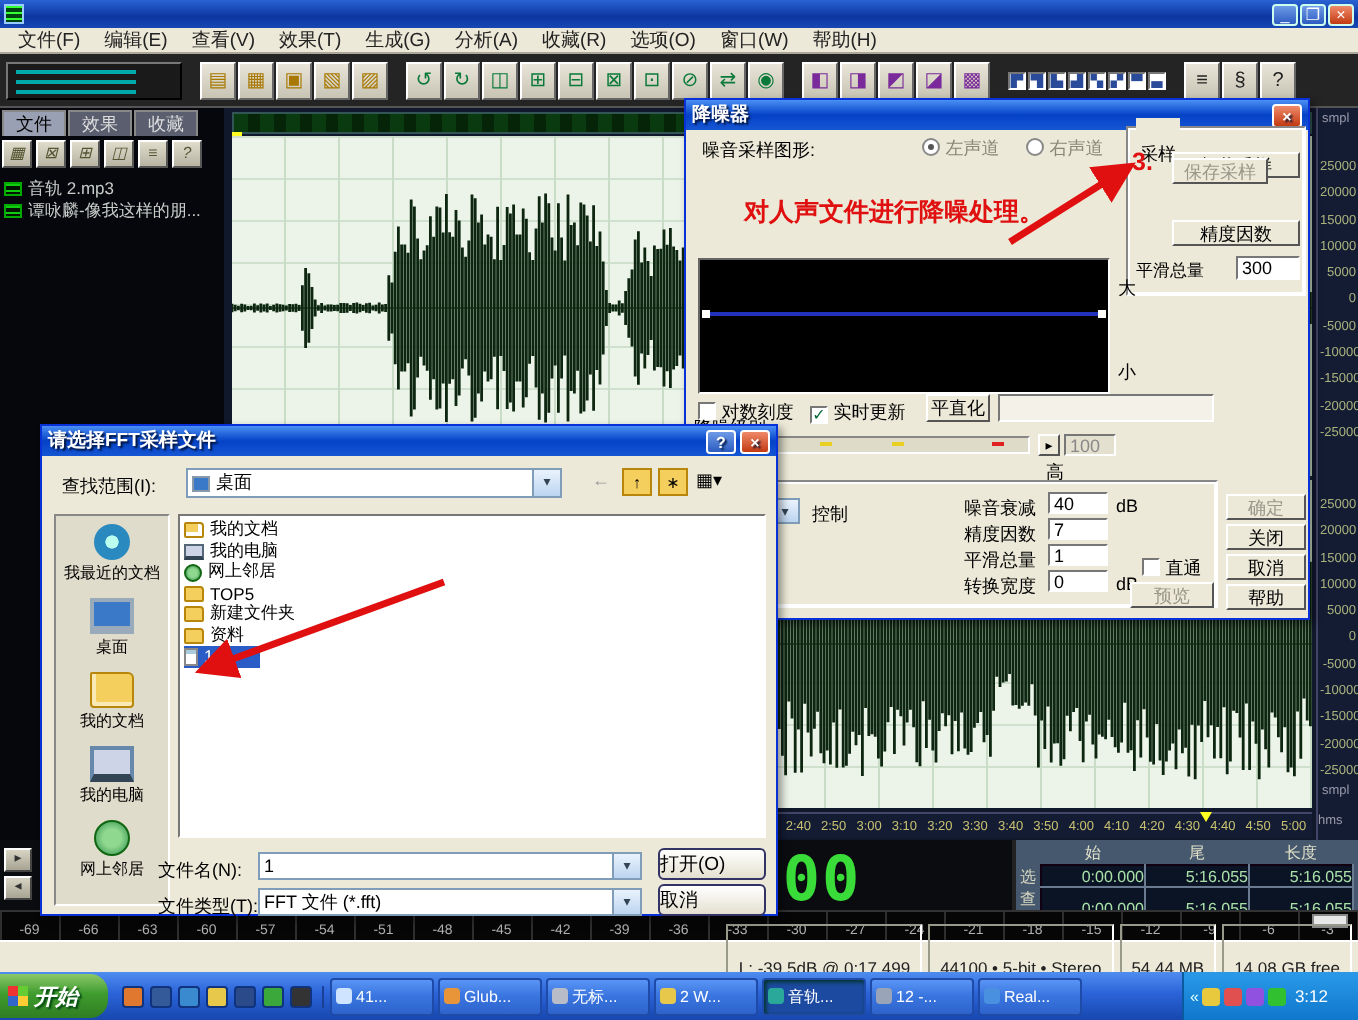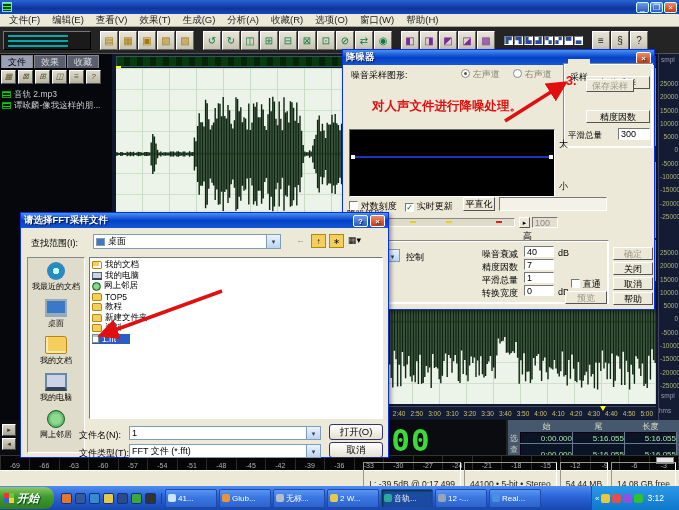--- a/index.html
+++ b/index.html
@@ -78,21 +78,21 @@
 #clock{font-size:8.5px;margin-left:2px}
 #traychev{font-size:8px;color:#dff}
 
 .dlg{border:1px solid #0831d9;background:#ece9d8;box-shadow:2px 2px 4px rgba(0,0,0,.4)}
 .dtitle{height:15px;background:linear-gradient(180deg,#4a90f4,#0542c7 50%,#1556d4);display:flex;align-items:center;color:#fff;font-weight:bold;font-size:9.5px;padding:0 3px;text-shadow:1px 1px 1px #013}
 .dtitle .sp{flex:1}
 .db{width:15px;height:12px;margin-left:2px;font-size:8px;font-weight:bold;text-align:center;line-height:11px;color:#fff;background:linear-gradient(#6f9ae8,#2c5cc0);border:1px solid #fff;border-radius:2px}
 .db.close{background:linear-gradient(#ef8a6a,#c33a12)}
 .btn{background:#ece9d8;border:1px solid;border-color:#fff #555 #555 #fff;font-size:9px;text-align:center;color:#000}
 .btn.dis{color:#9a9689}
-.xpbtn{background:linear-gradient(#fff,#e4e0d0);border:1px solid #336;border-radius:3px;font-size:9.5px;text-align:center;color:#000}
+.xpbtn{background:linear-gradient(#fff,#e4e0d0);border:1px solid #336;border-radius:3px;font-size:9.5px;text-align:left;color:#000}
 .sunkbox{background:#fff;border:1px solid;border-color:#777 #fff #fff #777;font-size:9px;color:#000;padding:0 2px}
 .cb{width:9px;height:9px;background:#fff;border:1px solid;border-color:#777 #fff #fff #777;display:inline-block;font-size:8px;line-height:8px;text-align:center;color:#063;vertical-align:-1px}
 .rad{width:9px;height:9px;border-radius:50%;background:#fff;border:1px solid #888;display:inline-block;vertical-align:-1px;position:relative}
 .rad.sel::after{content:"";position:absolute;left:2px;top:2px;width:3px;height:3px;border-radius:50%;background:#555}
 .glabel{font-size:9px;color:#000;white-space:nowrap}
 .gray{color:#8a8678}
 fieldset,.gbox{border:1px solid;border-color:#888 #fff #fff #888;outline:1px solid #fff;outline-offset:-2px}
 
 #noisedlg{left:342px;top:49px;width:313px;height:261px;z-index:10}
 #ngraph{position:absolute;left:6px;top:79px;width:206px;height:68px;background:#000;border:1px solid;border-color:#666 #fff #fff #666}
@@ -578,24 +578,20 @@
         <div class="fitem" data-icon="network">
           <span class="fi"></span>
           <span>网上邻居</span>
         </div>
         <div class="fitem" data-icon="folder">
           <span class="fi"></span>
           <span>TOP5</span>
         </div>
         <div class="fitem" data-icon="folder">
           <span class="fi"></span>
-          <span>教程</span>
-        </div>
-        <div class="fitem" data-icon="folder">
-          <span class="fi"></span>
           <span>新建文件夹</span>
         </div>
         <div class="fitem" data-icon="folder">
           <span class="fi"></span>
           <span>资料</span>
         </div>
         <div class="fitem selected" data-icon="fft-file">
           <span class="fi"></span>
           <span>1.fft</span>
         </div>

